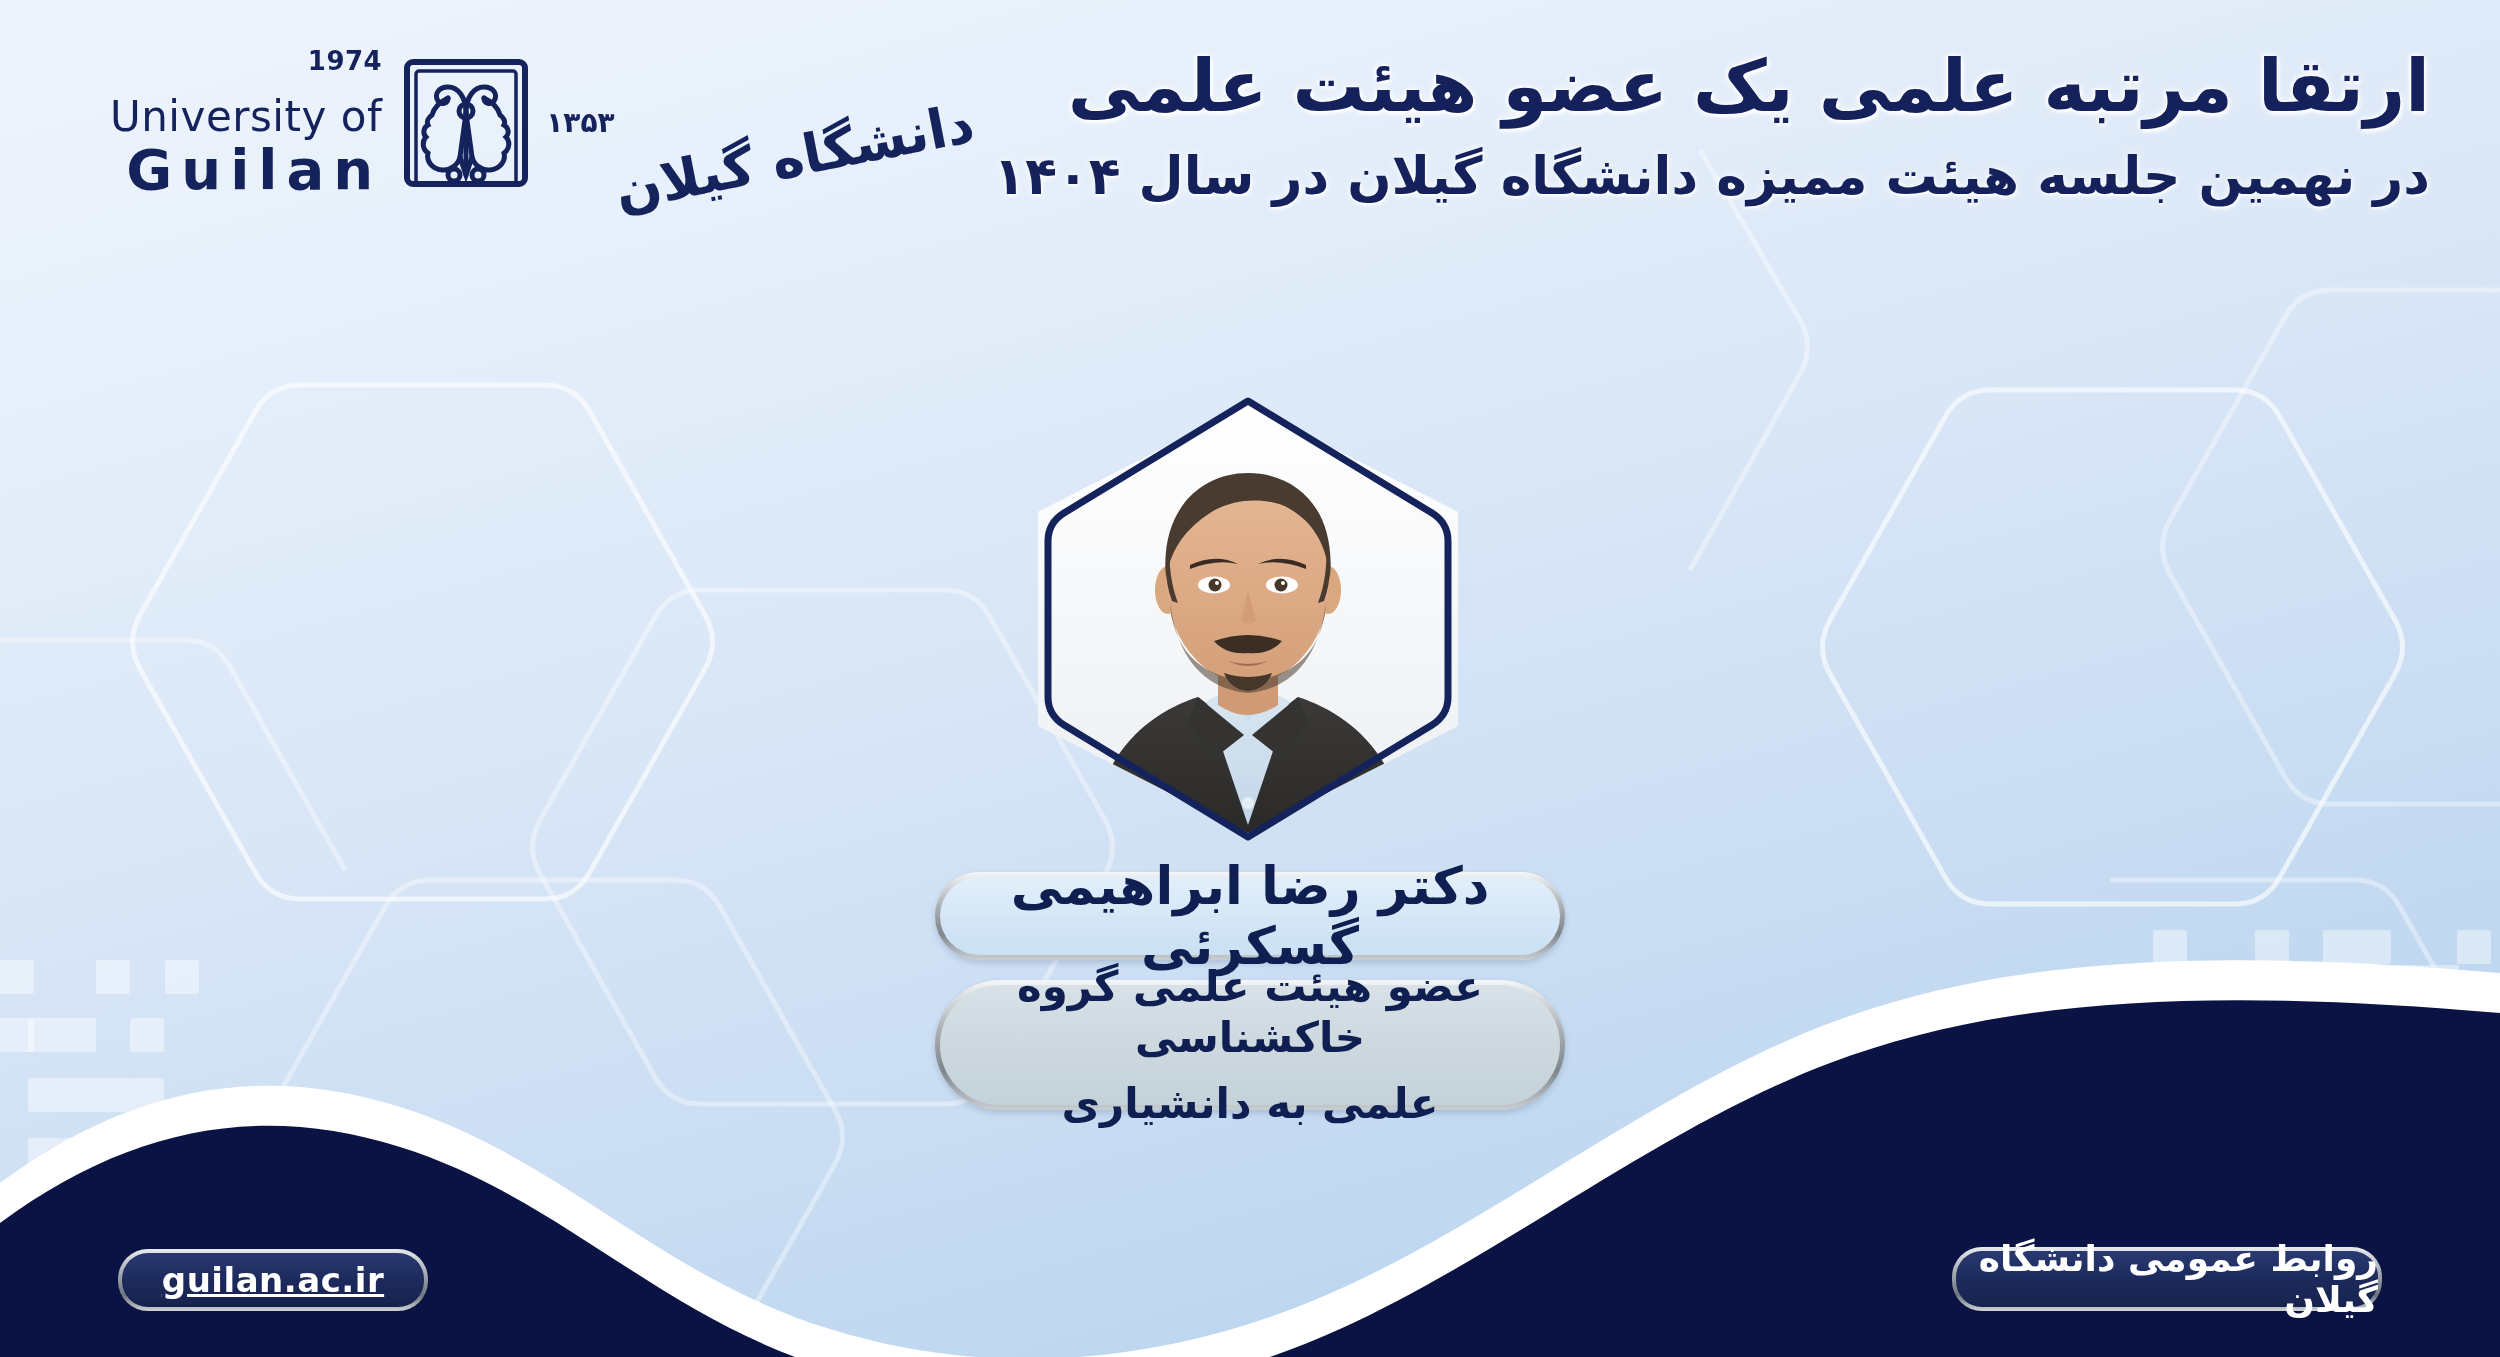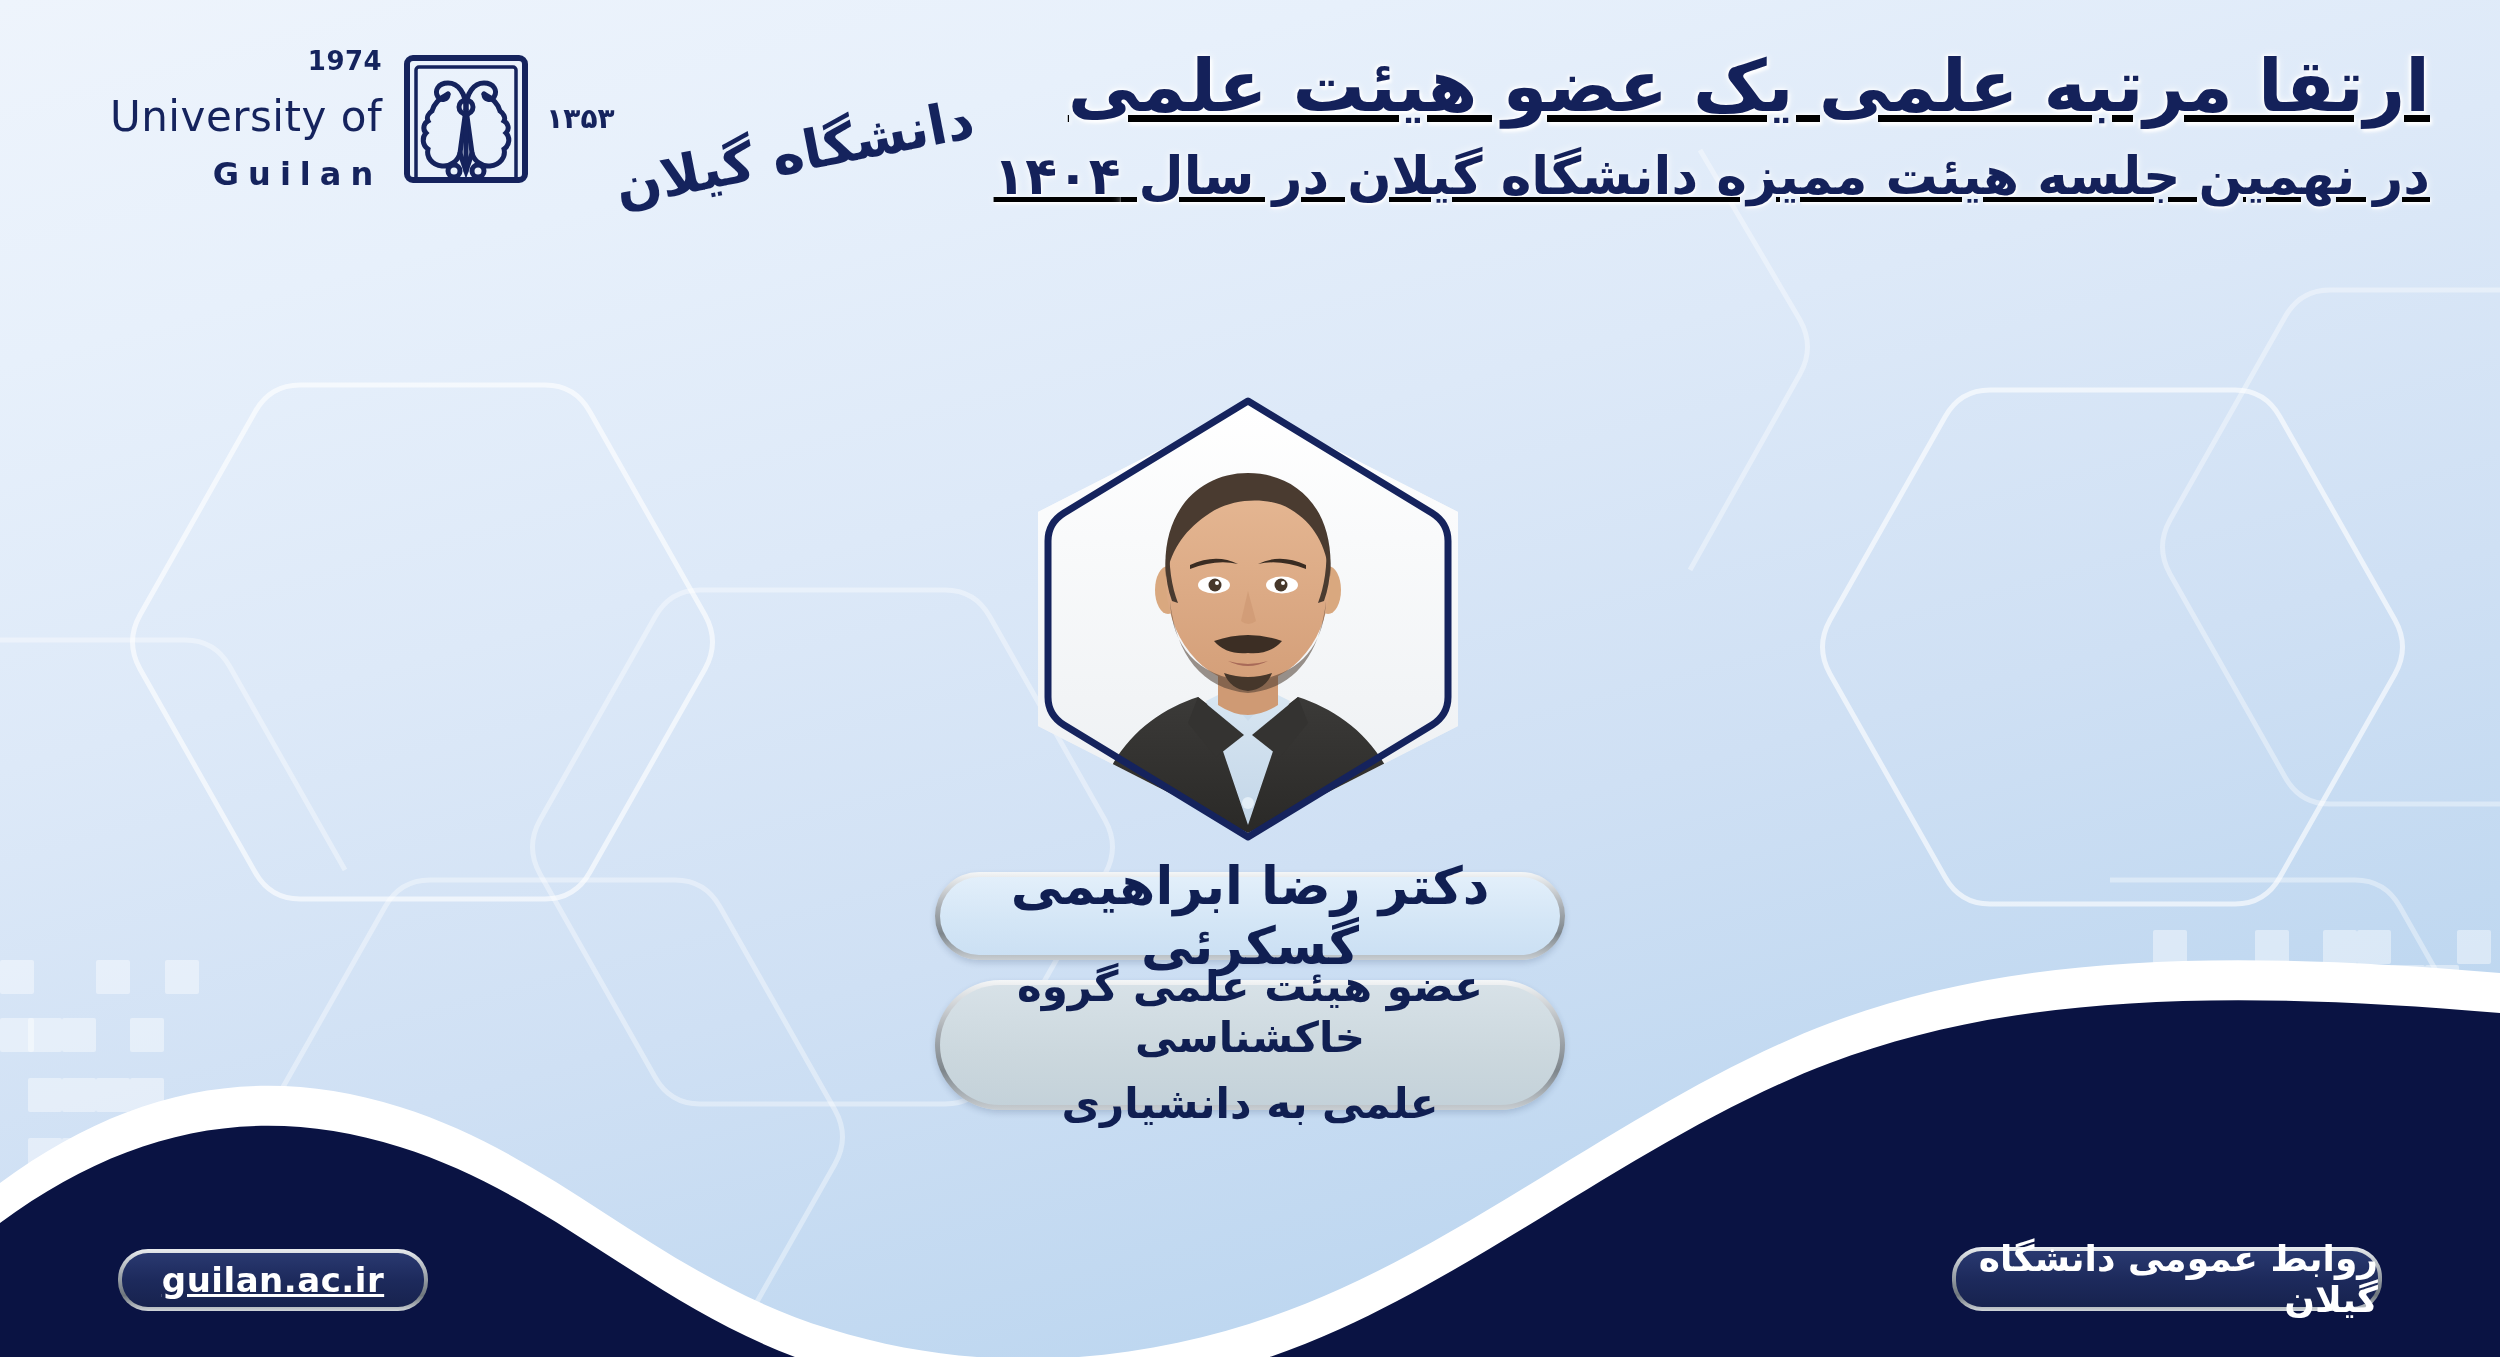--- a/index.html
+++ b/index.html
@@ -64,24 +64,24 @@
     letter-spacing: 0.5px;
     margin-bottom: 22px;
     align-self: flex-end;
   }
   .logo-univ-en {
     font-size: 42px;
     font-weight: 400;
     letter-spacing: 0.5px;
   }
   .logo-guilan-en {
-    font-size: 32px;
+    font-size: 56px;
     font-weight: 700;
     letter-spacing: 9px;
-    margin-top: 20px;
+    margin-top: 4px;
   }
   .emblem {
     width: 128px;
     height: 132px;
     flex: none;
     margin: 0 6px;
   }
   .logo-fa {
     display: flex;
     flex-direction: row;
@@ -105,21 +105,20 @@
     align-self: flex-start;
     margin-top: 10px;
     margin-right: -6px;
   }
 
   .titles {
     position: absolute;
     right: 70px;
     top: 44px;
     direction: rtl;
-    text-decoration: underline;
   }
   .title-main {
     font-size: 72px;
     font-weight: 700;
     color: #14215a;
     line-height: 1.18;
     letter-spacing: -1px;
     text-shadow:
        0 0 10px rgba(255,255,255,0.95),
        2px 3px 3px rgba(255,255,255,0.9),

